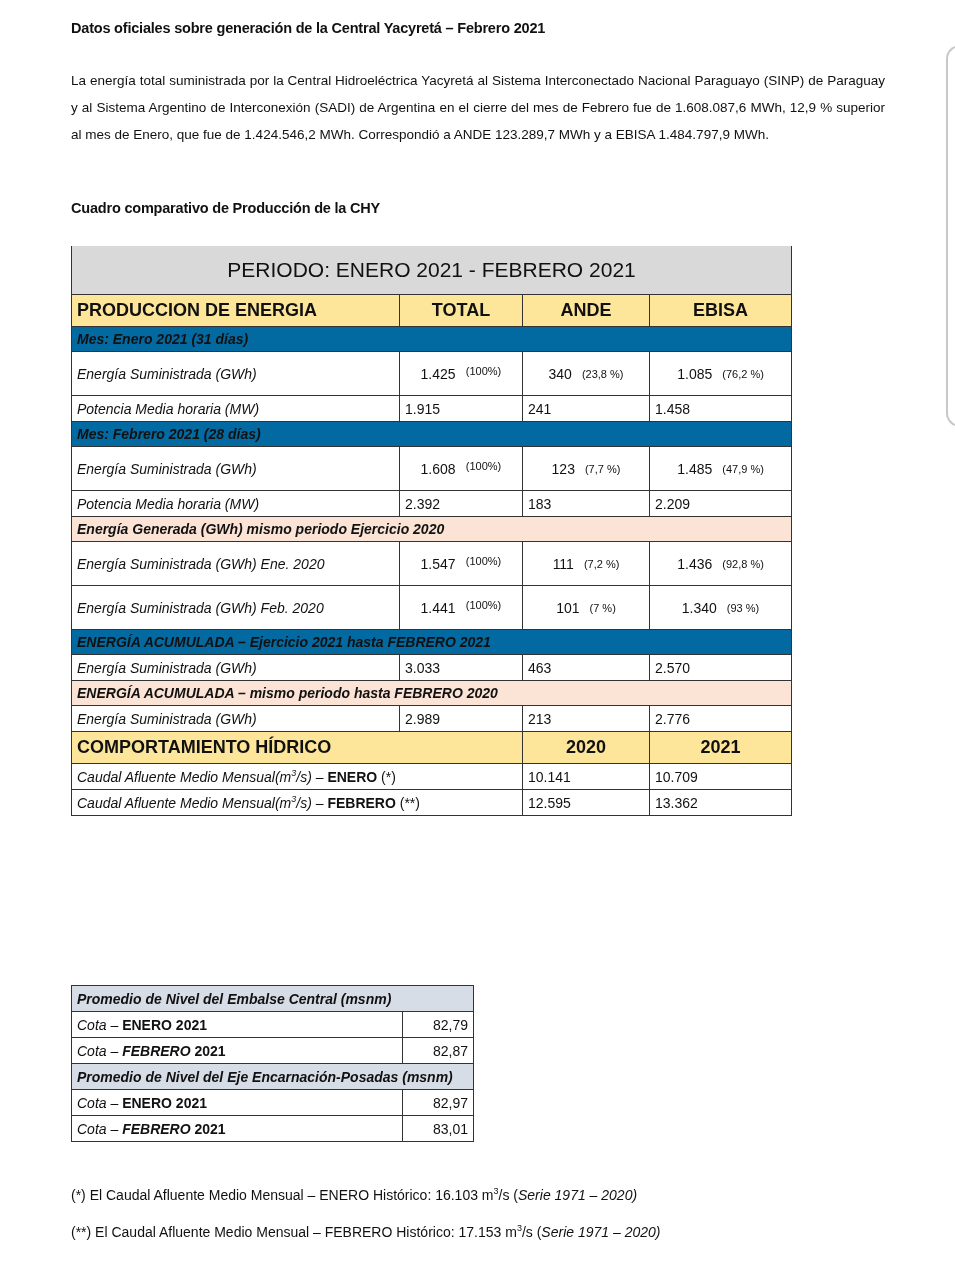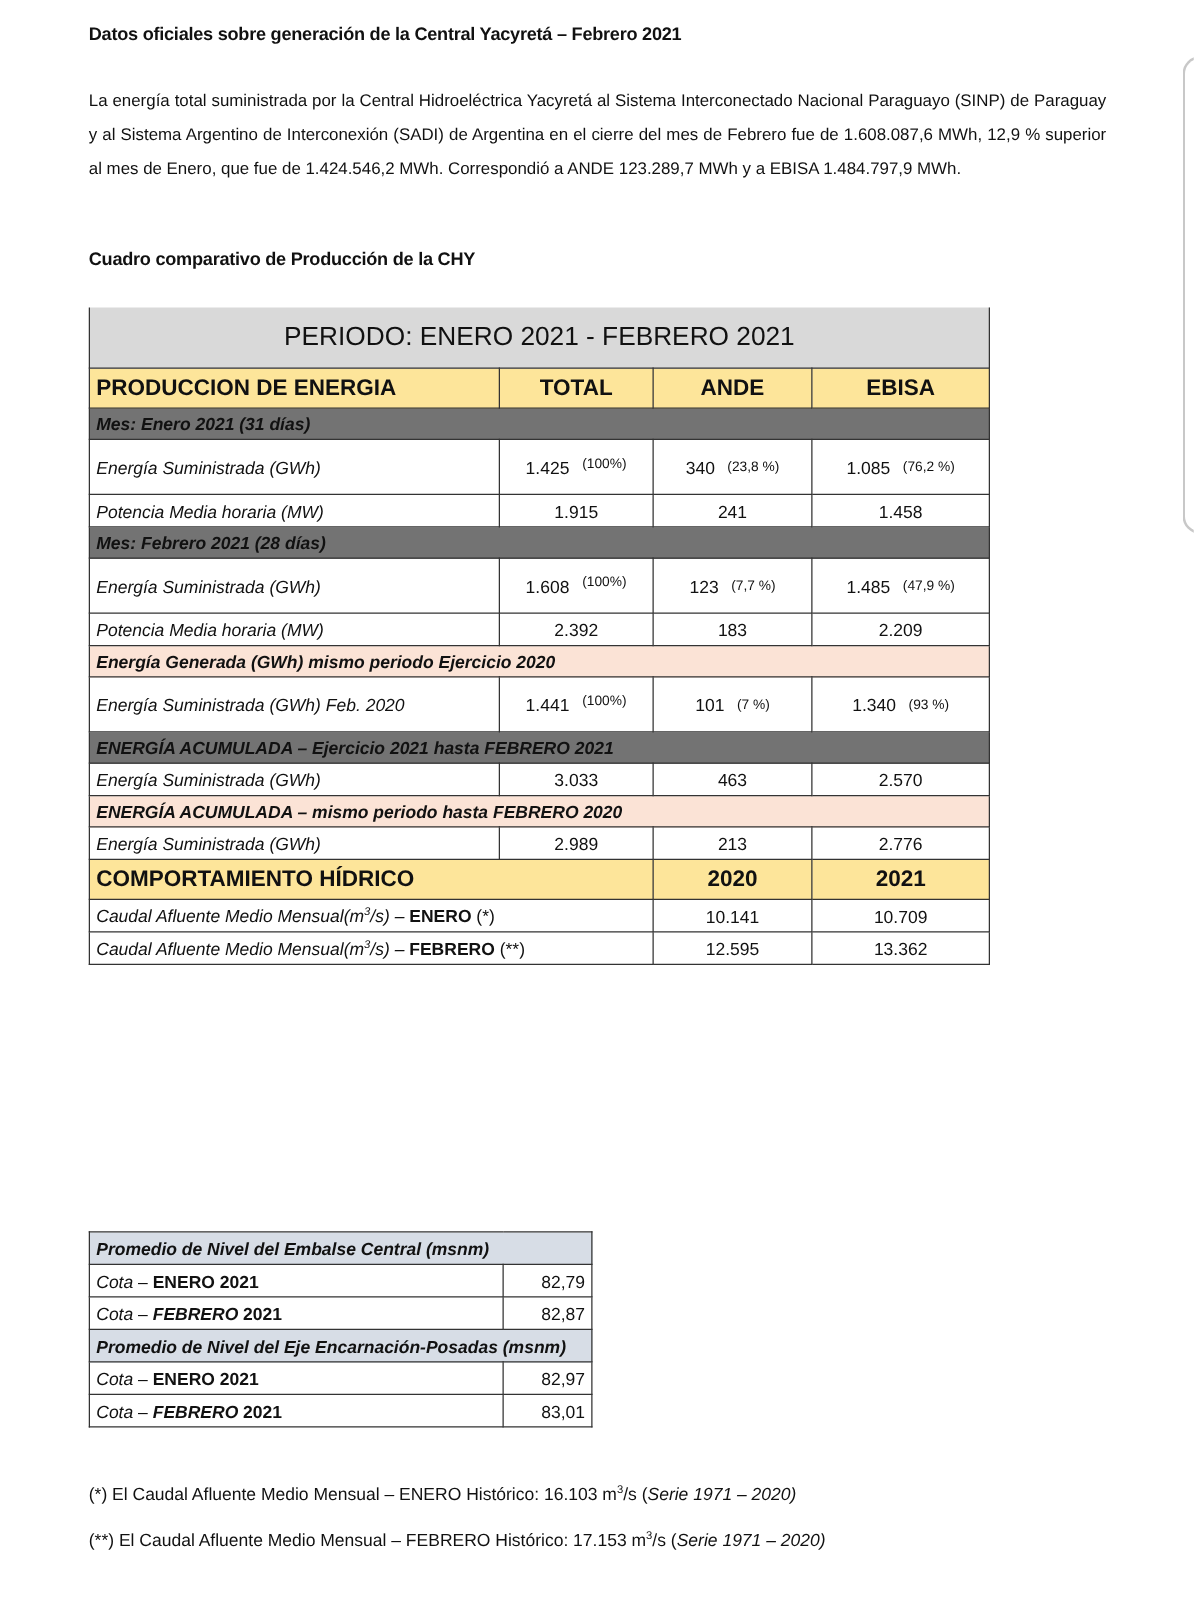--- a/index.html
+++ b/index.html
@@ -11,25 +11,25 @@
   .subtitle { position:absolute; left:71px; top:200px; font-size:14.5px; font-weight:bold; letter-spacing:-0.2px; }
 
   table { border-collapse:collapse; }
   .main { position:absolute; left:71px; top:246px; width:720px; table-layout:fixed; font-size:14px; }
   .main td { border:1px solid #333; padding:0 5px; height:25px; }
   .main col.c1 { width:328px; } .main col.c2 { width:123px; } .main col.c3 { width:127px; } .main col.c4 { width:142px; }
 
   .period { background:#d9d9d9; text-align:center; font-size:21px; height:48px !important; border-top:none !important; }
   .hdr td { background:#fde59a; font-weight:bold; font-size:18px; height:31px; }
   .hdr td.num { text-align:center; }
-  .sec-blue td { background:#737373; font-weight:bold; font-style:italic; font-size:14px; height:24px; }
+  .sec-blue td { background:#0369a1; font-weight:bold; font-style:italic; font-size:14px; height:24px; }
   .sec-peach td { background:#fbe3d6; font-weight:bold; font-style:italic; font-size:14px; height:24px; }
   .lbl { font-style:italic; }
   .tall td { height:43px; }
-  .c { text-align:center; }
+  .c { }
   .val-wrap { display:flex; align-items:center; justify-content:center; gap:10px; }
   .pct { font-size:11px; }
   .pct100 { font-size:11px; display:inline-block; width:36px; text-align:center; line-height:19px; margin-top:-4px; }
   .green td { background:#e2efd9; font-weight:bold; font-style:italic; font-size:13px; height:76px; line-height:23px; }
 
   .small { position:absolute; left:71px; top:985px; width:402px; table-layout:fixed; font-size:14px; }
   .small td { border:1px solid #333; padding:0 5px; height:25px; }
   .small col.s1 { width:331px; } .small col.s2 { width:71px; }
   .small .shdr td { background:#d7dde6; font-weight:bold; font-style:italic; }
   .small td.v { text-align:right; }
@@ -124,20 +124,41 @@
       <td class="lbl">Potencia Media horaria (MW)</td>
       <td class="c">2.392</td>
       <td class="c">183</td>
       <td class="c">2.209</td>
     </tr>
 
     <tr class="sec-peach">
       <td colspan="4">Energía Generada (GWh) mismo periodo Ejercicio 2020</td>
     </tr>
     <tr class="tall">
+      <td class="lbl">Energía Suministrada (GWh) Ene. 2020</td>
+      <td>
+            <div class="val-wrap">
+              <span>1.547</span>
+              <span class="pct100">(100%)</span>
+            </div>
+          </td>
+      <td>
+            <div class="val-wrap">
+              <span>111</span>
+              <span class="pct">(7,2 %)</span>
+            </div>
+          </td>
+      <td>
+            <div class="val-wrap">
+              <span>1.436</span>
+              <span class="pct">(92,8 %)</span>
+            </div>
+          </td>
+    </tr>
+    <tr class="tall">
       <td class="lbl">Energía Suministrada (GWh) Feb. 2020</td>
       <td>
             <div class="val-wrap">
               <span>1.441</span>
               <span class="pct100">(100%)</span>
             </div>
           </td>
       <td>
             <div class="val-wrap">
               <span>101</span>

